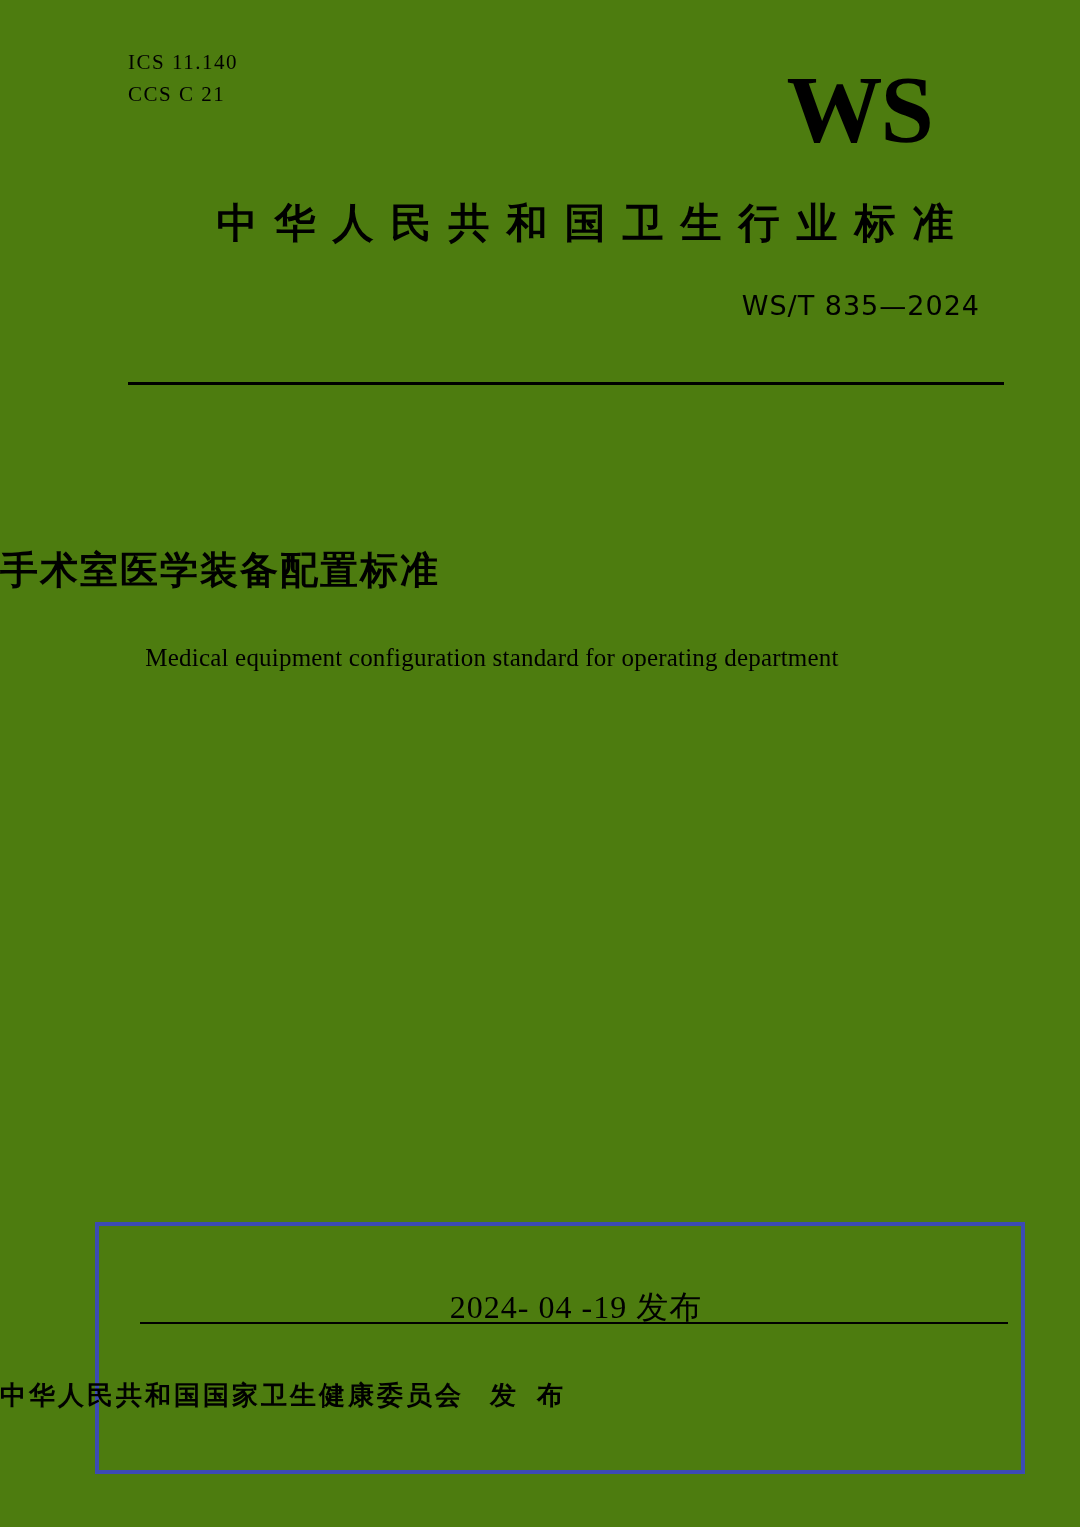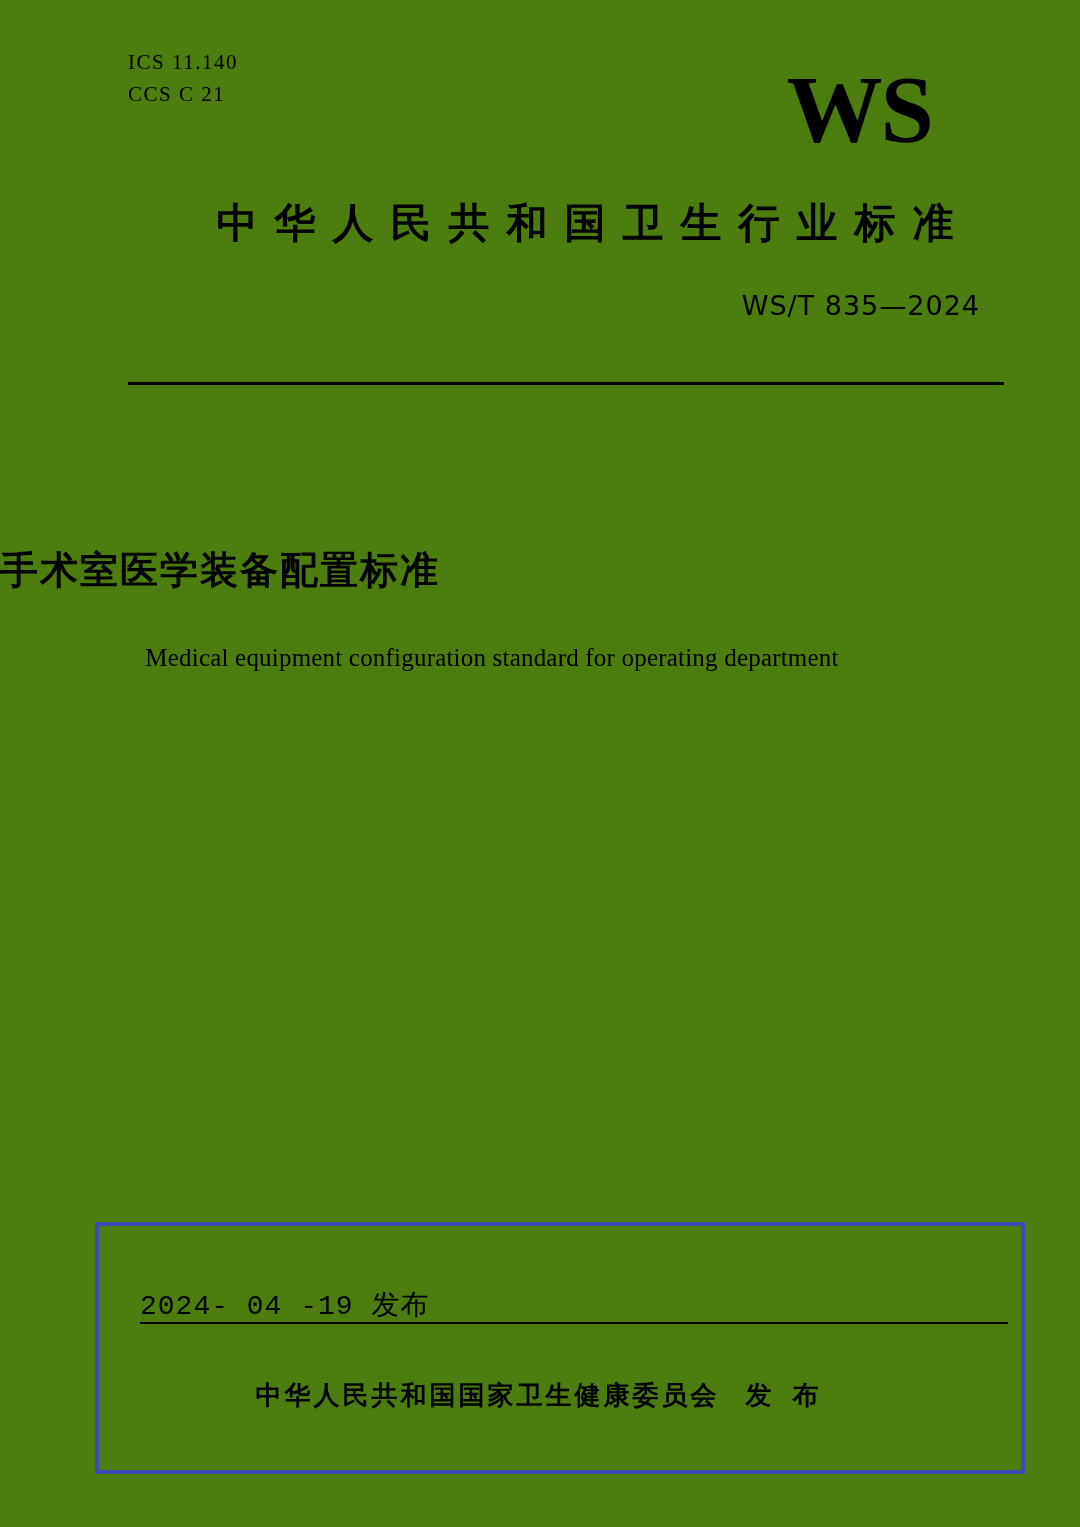--- a/index.html
+++ b/index.html
@@ -116,40 +116,40 @@
     height: 252px;
     border: 4px solid #3c4bb4;
     box-sizing: border-box;
   }
   .dates {
     position: absolute;
     left: 140px;
     top: 1286px;
     width: 872px;
     display: flex;
-    justify-content: space-between;
+    justify-content: center;
     align-items: flex-end;
-    font-family: Liberation Mono, monospace;
-    font-size: 28px;
+    font-family: Liberation Serif, serif;
+    font-size: 32px;
     letter-spacing: 1px;
   }
   .date-underline {
     position: absolute;
     left: 140px;
     top: 1322px;
     width: 868px;
     height: 2px;
     background: #000000;
   }
   .issuer {
     position: absolute;
     left: 0;
     top: 1378px;
     width: 1080px;
-    text-align: center;
+    text-align: left;
     font-family: "DejaVu Sans", sans-serif;
     font-weight: bold;
     font-size: 26px;
     letter-spacing: 3px;
   }
   .issuer .pub {
     margin-left: 26px;
     letter-spacing: 6px;
   }
 </style>

